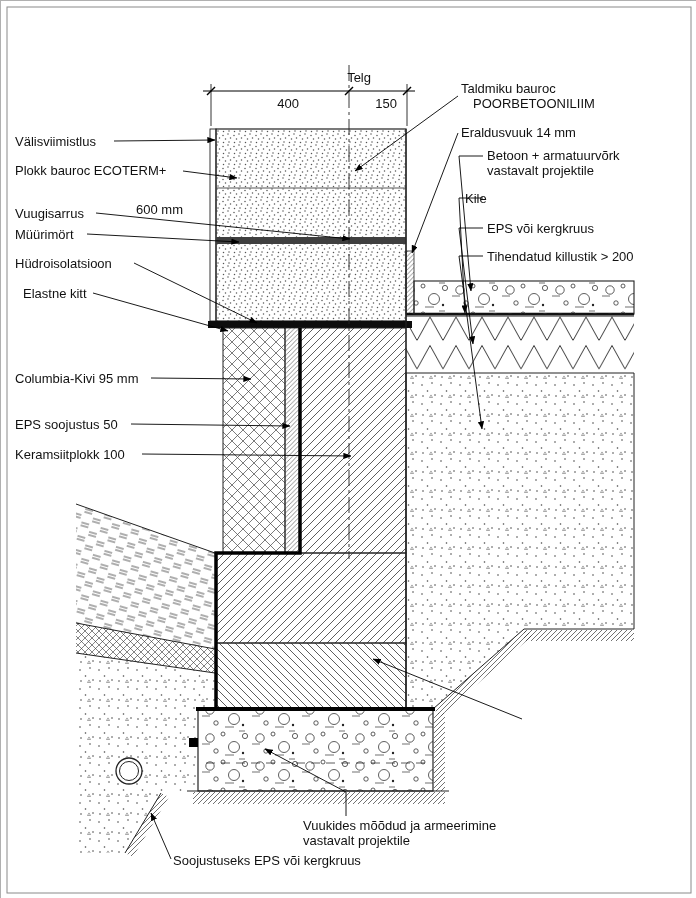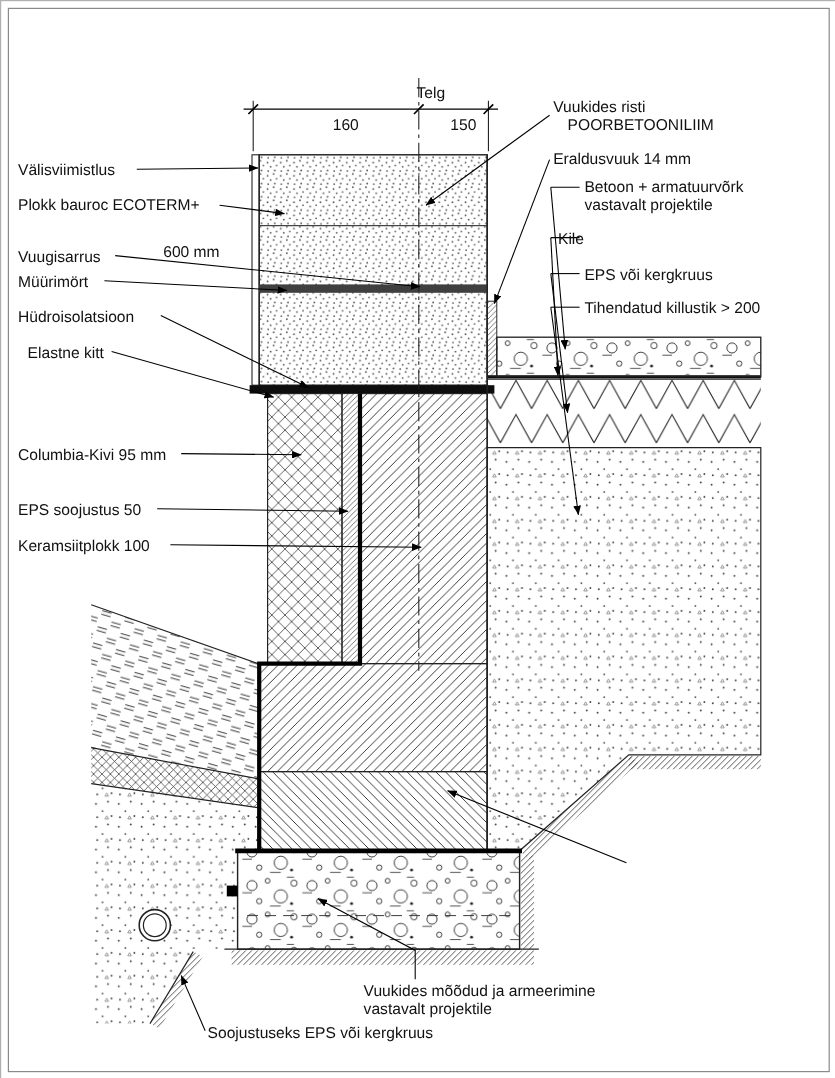--- a/index.html
+++ b/index.html
@@ -153,38 +153,38 @@
     <line class="ldr" x1="458" y1="227" x2="472" y2="343" marker-end="url(#arw)"></line>
     <line class="ldr" x1="458" y1="255" x2="482" y2="255"></line>
     <line class="ldr" x1="458" y1="255" x2="481" y2="428" marker-end="url(#arw)"></line>
     <line class="ldr" x1="521" y1="718" x2="372" y2="658" marker-end="url(#arw)"></line>
     <polyline class="ldr" points="345,815 345,791 264,748" marker-end="url(#arw)"></polyline>
     <line class="ldr" x1="170" y1="858" x2="150" y2="812" marker-end="url(#arw)"></line>
   </g>
 </svg>
 
 <div class="lbl ctr" style="left:330px;top:45px;width:40px">Telg</div>
-<div class="lbl ctr" style="left:258px;top:71px;width:40px">160</div>
+<div class="lbl ctr" style="left:258px;top:71px;width:40px">400</div>
 <div class="lbl ctr" style="left:356px;top:71px;width:40px">150</div>
 
 <div class="lbl" style="left:14px;top:133px">Välisviimistlus</div>
 <div class="lbl" style="left:14px;top:162px;width:168px">
   <div>Plokk bauroc ECOTERM+</div>
   <div class="ctr">600 mm</div>
 </div>
 <div class="lbl" style="left:14px;top:205px">Vuugisarrus</div>
 <div class="lbl" style="left:14px;top:226px">Müürimört</div>
 <div class="lbl" style="left:14px;top:255px">Hüdroisolatsioon</div>
 <div class="lbl" style="left:22px;top:285px">Elastne kitt</div>
 <div class="lbl" style="left:14px;top:370px">Columbia-Kivi 95 mm</div>
 <div class="lbl" style="left:14px;top:416px">EPS soojustus 50</div>
 <div class="lbl" style="left:14px;top:446px">Keramsiitplokk 100</div>
 
 <div class="lbl" style="left:460px;top:80px">
-  <div>Vuukides risti</div>
+  <div>Taldmiku bauroc</div>
   <div style="padding-left:12px">POORBETOONILIIM</div>
 </div>
 <div class="lbl" style="left:460px;top:124px">Eraldusvuuk 14 mm</div>
 <div class="lbl" style="left:486px;top:147px">
   <div>Betoon + armatuurvõrk</div>
   <div>vastavalt projektile</div>
 </div>
 <div class="lbl" style="left:464px;top:190px">Kile</div>
 <div class="lbl" style="left:486px;top:220px">EPS või kergkruus</div>
 <div class="lbl" style="left:486px;top:248px">Tihendatud killustik &gt; 200</div>

